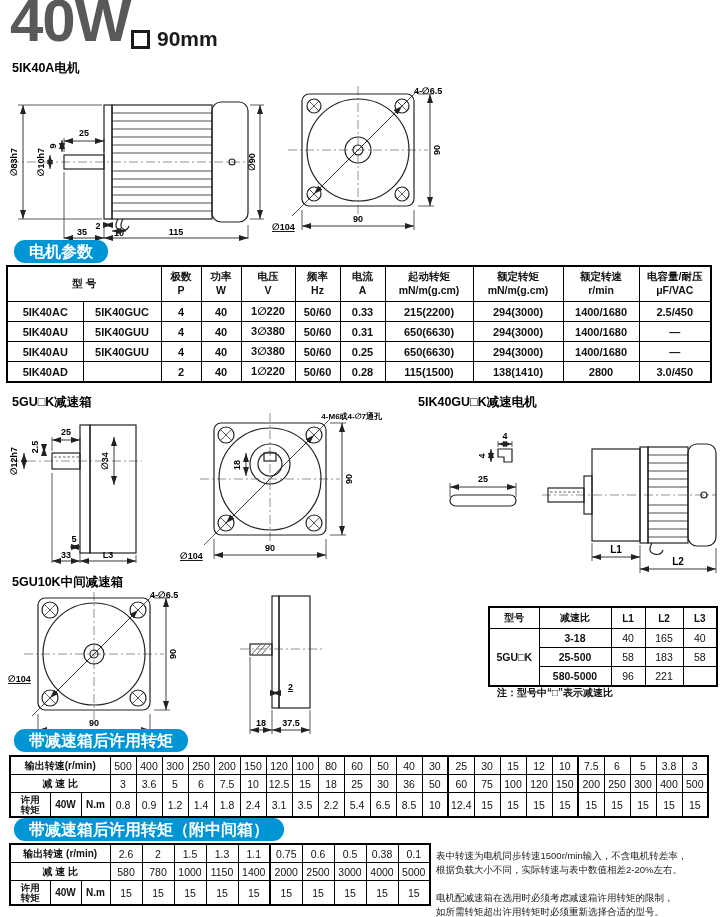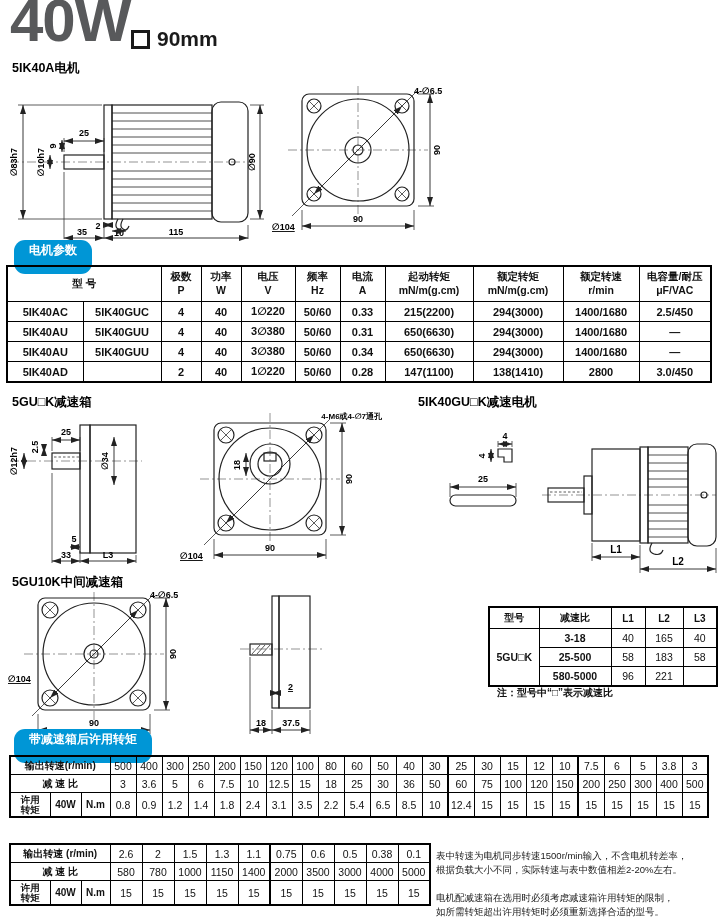--- a/index.html
+++ b/index.html
@@ -4,22 +4,22 @@
 <style>
   html,body{margin:0;padding:0;background:#fff}
   .page{position:relative;width:720px;height:917px;background:#fff;overflow:hidden;
         font-family:"Liberation Sans","DejaVu Sans",sans-serif;color:#111}
   .abs{position:absolute}
   .big-title{position:absolute;left:10px;top:-14px;font-size:60px;font-weight:bold;color:#58595b;letter-spacing:-1px}
   .frame{position:absolute;left:131px;top:27px;display:flex;align-items:center;gap:7px}
   .sq{width:13px;height:13px;border:3px solid #1a1a1a;display:inline-block}
   .frame-text{font-size:21px;font-weight:bold;color:#1a1a1a}
   .dlabel{position:absolute;font-size:12.5px;font-weight:bold;color:#000;white-space:nowrap}
-  .pill{position:absolute;background:#0096d6;color:#fff;font-size:12px;font-weight:bold;
-        padding:2px 15px 15px;border-radius:11px;white-space:nowrap}
+  .pill{position:absolute;background:#0096d6;color:#fff;font-size:16px;font-weight:bold;
+        padding:2px 15px 0;border-radius:11px;white-space:nowrap}
   table{border-collapse:collapse}
   .mt{table-layout:fixed;width:704px;font-size:11px;font-weight:bold;border:2px solid #000}
   .mt th,.mt td{border:1px solid #000;text-align:center;vertical-align:middle;padding:0;height:19px;overflow:hidden}
   .mt thead th{height:34px;font-size:10.5px;line-height:1.3;font-weight:bold}
   .tt{table-layout:fixed;font-size:10.5px;border:2px solid #000}
   .tt td{border:1px solid #000;text-align:center;vertical-align:middle;padding:0;height:17px;overflow:hidden}
   .tt .lbl{font-weight:bold;font-size:10px}
   .tt .r3 td{height:23px}
   .tt .two{line-height:1.05;font-size:9.5px}
   .tt td.thk{border-right:2.5px solid #000}
@@ -229,35 +229,35 @@
             <td>1400/1680</td>
             <td>—</td>
           </tr>
           <tr>
             <td>5IK40AU</td>
             <td>5IK40GUU</td>
             <td>4</td>
             <td>40</td>
             <td>3∅380</td>
             <td>50/60</td>
-            <td>0.34</td>
+            <td>0.25</td>
             <td>650(6630)</td>
             <td>294(3000)</td>
             <td>1400/1680</td>
             <td>—</td>
           </tr>
           <tr>
             <td>5IK40AD</td>
             <td></td>
             <td>2</td>
             <td>40</td>
             <td>1∅220</td>
             <td>50/60</td>
             <td>0.28</td>
-            <td>147(1100)</td>
+            <td>115(1500)</td>
             <td>138(1410)</td>
             <td>2800</td>
             <td>3.0/450</td>
           </tr>
         </tbody>
       </table>
     </div>
 
   <div class="dlabel" style="left:12px;top:394px">5GU□K减速箱</div>
   <div class="dlabel" style="left:418px;top:394px">5IK40GU□K减速电机</div>
@@ -582,20 +582,21 @@
             <td>15</td>
             <td>15</td>
             <td>15</td>
             <td>15</td>
             <td>15</td>
           </tr>
         </tbody>
       </table>
     </div>
 
+  <div class="pill" style="left:14px;top:818px">带减速箱后许用转矩（附中间箱）</div>
   <div class="abs" style="left:9px;top:843px" id="torque-table-2">
       <table class="tt" style="width:421px">
         <colgroup>
           <col style="width:40px">
           <col style="width:31px">
           <col style="width:29px">
           <col style="width:32px">
           <col style="width:32px">
           <col style="width:32px">
           <col style="width:32px">
@@ -621,21 +622,21 @@
             <td>0.1</td>
           </tr>
           <tr>
             <td colspan="3" class="lbl">减 速 比</td>
             <td>580</td>
             <td>780</td>
             <td>1000</td>
             <td>1150</td>
             <td class="thk">1400</td>
             <td>2000</td>
-            <td>3500</td>
+            <td>2500</td>
             <td>3000</td>
             <td>4000</td>
             <td>5000</td>
           </tr>
           <tr class="r3">
             <td class="lbl two">许用<br>转矩</td>
             <td class="lbl">40W</td>
             <td class="lbl">N.m</td>
             <td>15</td>
             <td>15</td>

